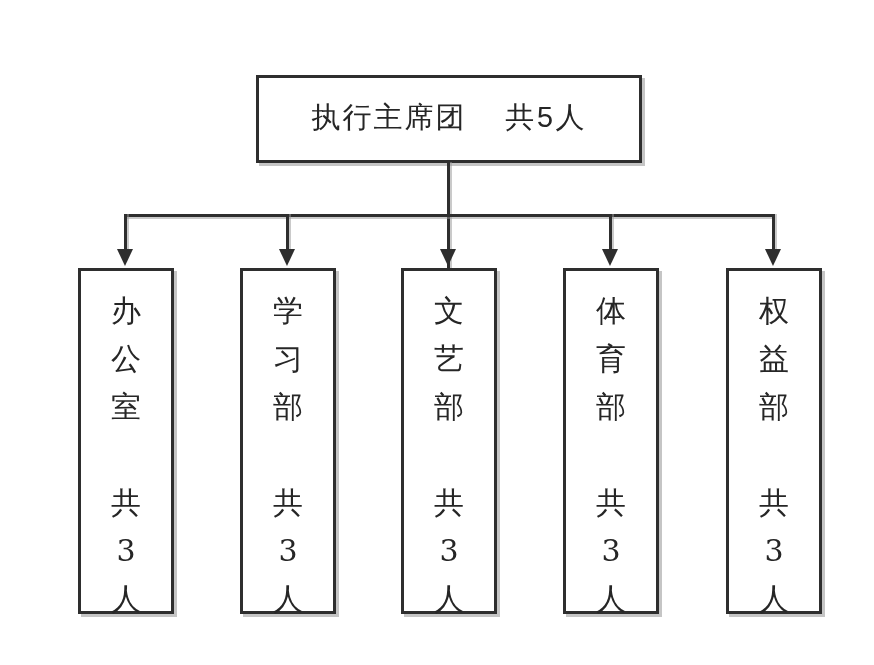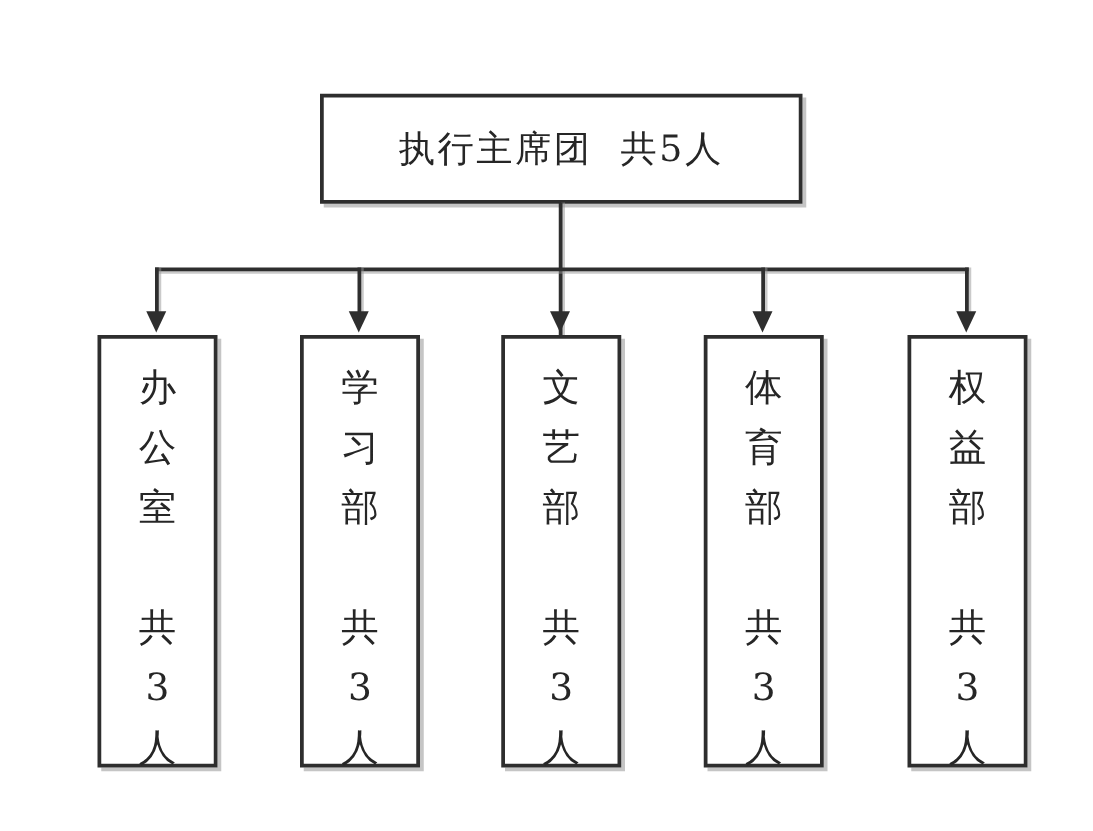--- a/index.html
+++ b/index.html
@@ -31,20 +31,21 @@
 
   
   #root-box {
     left: 256px;
     top: 75px;
     width: 386px;
     height: 88px;
     display: flex;
     align-items: center;
     justify-content: center;
+    font-family: Liberation Mono, monospace;
   }
   #root-label {
     font-size: 29px;
     color: #262626;
     letter-spacing: 2px;
     white-space: pre;
     line-height: 1;
   }
 
   

